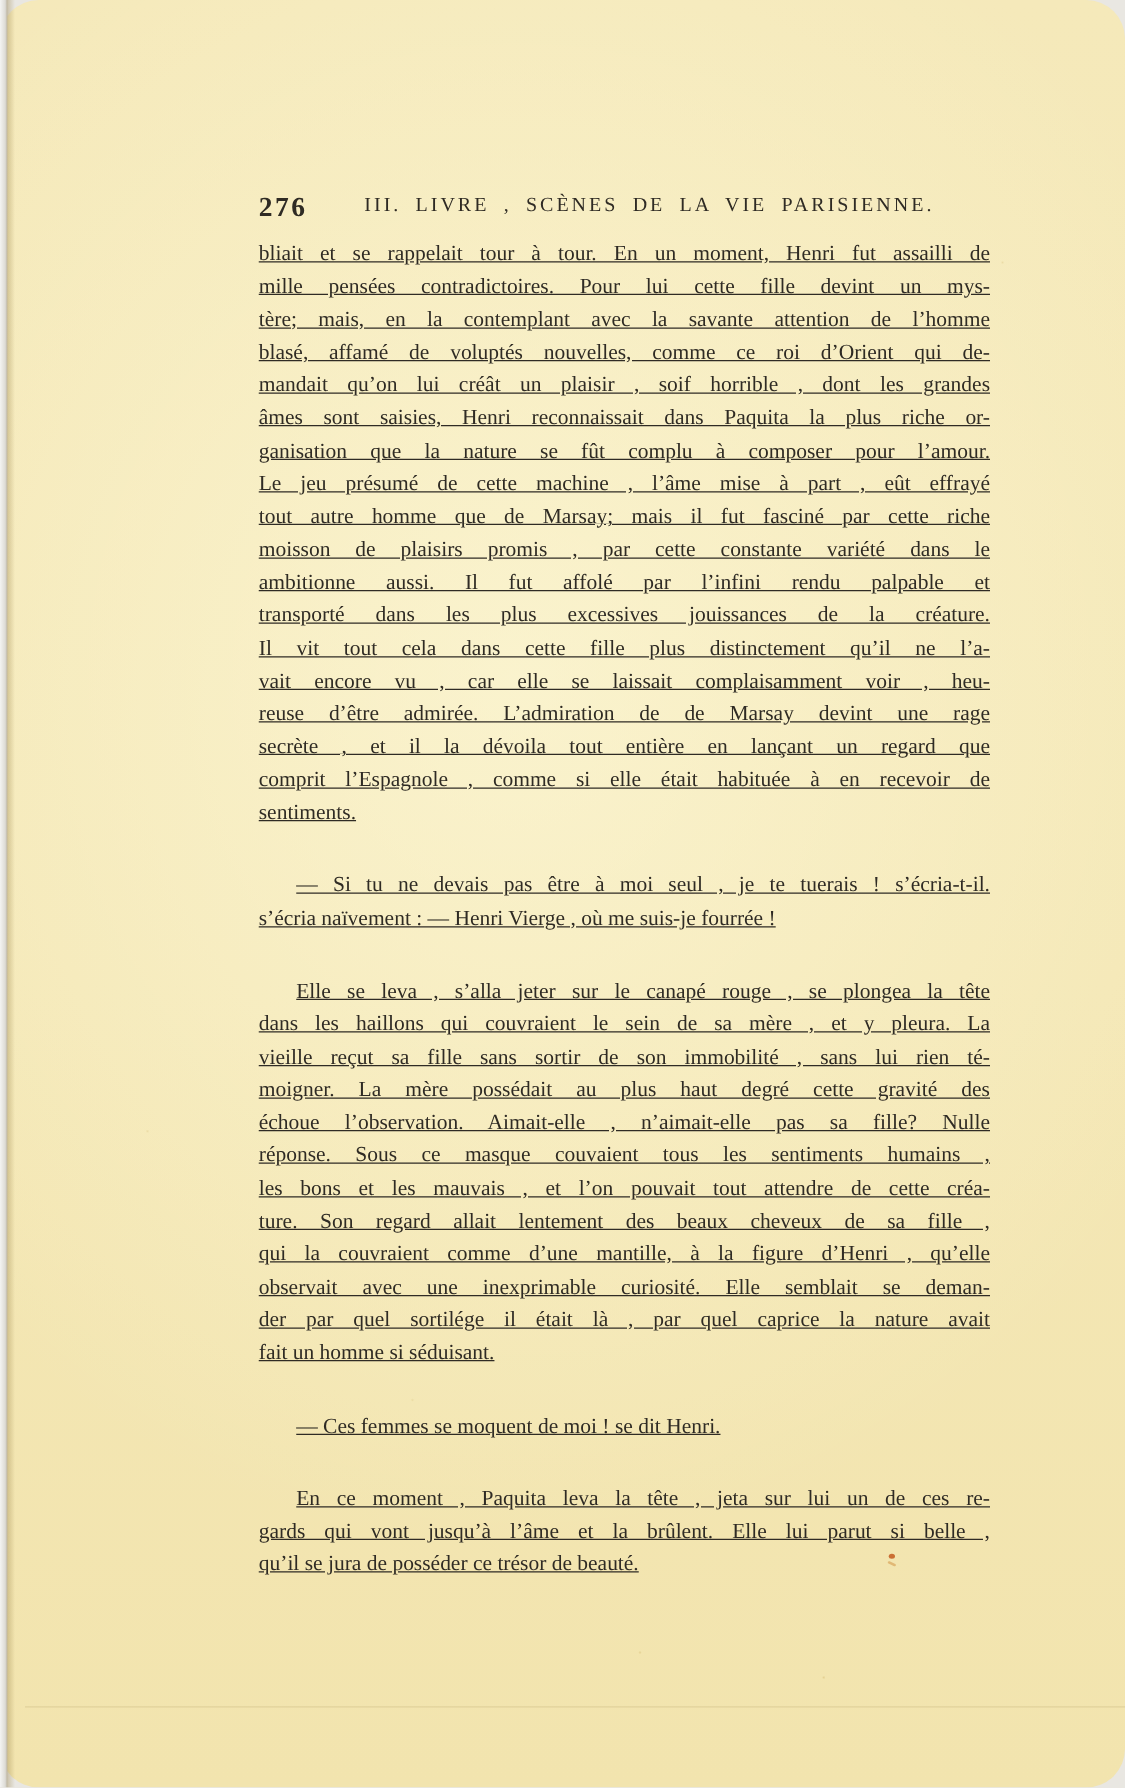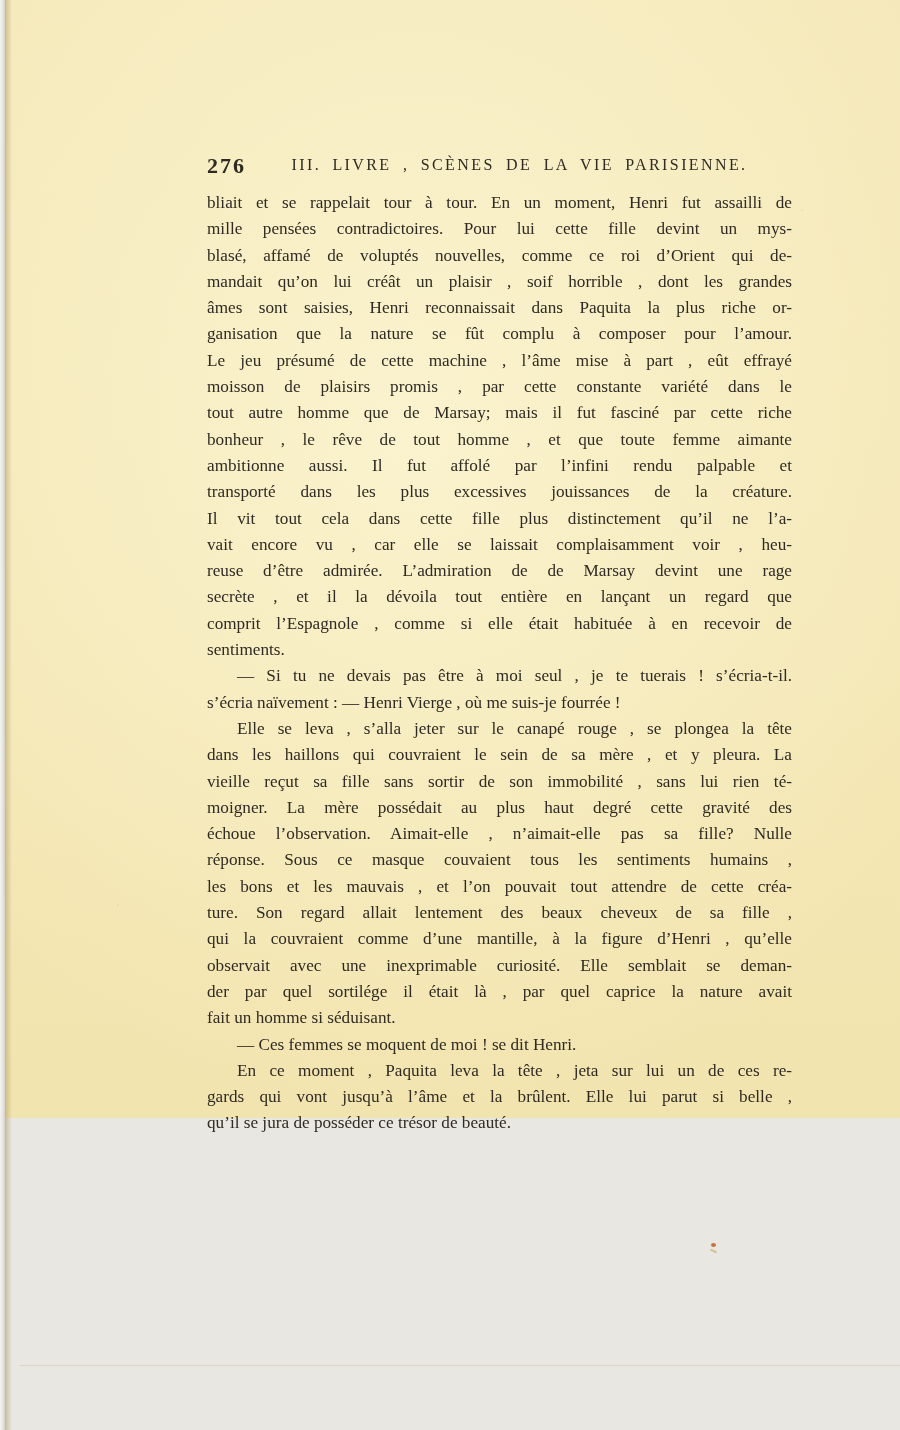--- a/index.html
+++ b/index.html
@@ -15,30 +15,31 @@
     position: relative;
     width: 900px;
     height: 1430px;
   }
   
   .book-page {
     position: absolute;
     left: 0;
     top: 0;
     width: 900px;
-    height: 1118px;
+    height: 1430px;
     background:
       radial-gradient(ellipse 900px 1000px at 46% 38%, rgba(255,252,224,0.55) 0%, rgba(255,252,224,0.0) 70%),
       radial-gradient(circle 2px at 223px 333px, rgba(186,148,58,0.30), transparent 70%),
       radial-gradient(circle 2px at 659px 1342px, rgba(186,148,58,0.28), transparent 70%),
       radial-gradient(circle 2px at 118px 905px, rgba(186,148,58,0.22), transparent 70%),
       radial-gradient(circle 2px at 512px 1322px, rgba(186,148,58,0.25), transparent 70%),
       radial-gradient(circle 2px at 802px 210px, rgba(186,148,58,0.20), transparent 70%),
       radial-gradient(circle 2px at 330px 1120px, rgba(186,148,58,0.18), transparent 70%),
       linear-gradient(180deg, #f5e9ba 0%, #f4e7b5 55%, #f2e4ae 100%);
+    border-radius: 31px;
   }
   
   .scan-edge {
     position: absolute;
     left: 0;
     top: 0;
     width: 6px;
     height: 1430px;
     background: linear-gradient(90deg, #f4f4f2 0%, #dddbd5 70%, #b9b09a 100%);
   }
@@ -120,50 +121,52 @@
     color: #2f2b24;
     font-size: 17.2px;
   }
   .line {
     height: 26.3px;
     line-height: 26.3px;
     text-align: justify;
     text-align-last: justify;
     white-space: normal;
     overflow: visible;
+    text-decoration: underline;
   }
   .line.endline {
     text-align-last: left;
   }
   .line.indent {
     text-indent: 30px;
+    margin-top: 32px;
   }
 </style>
 </head>
 <body>
 
 <div class="scan-root">
   <div class="book-page">
 
     <div class="page-header">
       <span class="page-number">276</span>
       <span class="running-title">III. LIVRE , SCÈNES DE LA VIE PARISIENNE.</span>
     </div>
 
     <div class="page-body-text">
         <div class="line">bliait et se rappelait tour à tour. En un moment, Henri fut assailli de</div>
         <div class="line">mille pensées contradictoires. Pour lui cette fille devint un mys-</div>
+        <div class="line">tère; mais, en la contemplant avec la savante attention de l’homme</div>
         <div class="line">blasé, affamé de voluptés nouvelles, comme ce roi d’Orient qui de-</div>
         <div class="line">mandait qu’on lui créât un plaisir , soif horrible , dont les grandes</div>
         <div class="line">âmes sont saisies, Henri reconnaissait dans Paquita la plus riche or-</div>
         <div class="line">ganisation que la nature se fût complu à composer pour l’amour.</div>
         <div class="line">Le jeu présumé de cette machine , l’âme mise à part , eût effrayé</div>
+        <div class="line">tout autre homme que de Marsay; mais il fut fasciné par cette riche</div>
         <div class="line">moisson de plaisirs promis , par cette constante variété dans le</div>
-        <div class="line">tout autre homme que de Marsay; mais il fut fasciné par cette riche</div>
-        <div class="line">bonheur , le rêve de tout homme , et que toute femme aimante</div>
         <div class="line">ambitionne aussi. Il fut affolé par l’infini rendu palpable et</div>
         <div class="line">transporté dans les plus excessives jouissances de la créature.</div>
         <div class="line">Il vit tout cela dans cette fille plus distinctement qu’il ne l’a-</div>
         <div class="line">vait encore vu , car elle se laissait complaisamment voir , heu-</div>
         <div class="line">reuse d’être admirée. L’admiration de de Marsay devint une rage</div>
         <div class="line">secrète , et il la dévoila tout entière en lançant un regard que</div>
         <div class="line">comprit l’Espagnole , comme si elle était habituée à en recevoir de</div>
         <div class="line endline">sentiments.</div>
         <div class="line indent">— Si tu ne devais pas être à moi seul , je te tuerais ! s’écria-t-il.</div>
         <div class="line endline">s’écria naïvement : — Henri Vierge , où me suis-je fourrée !</div>

